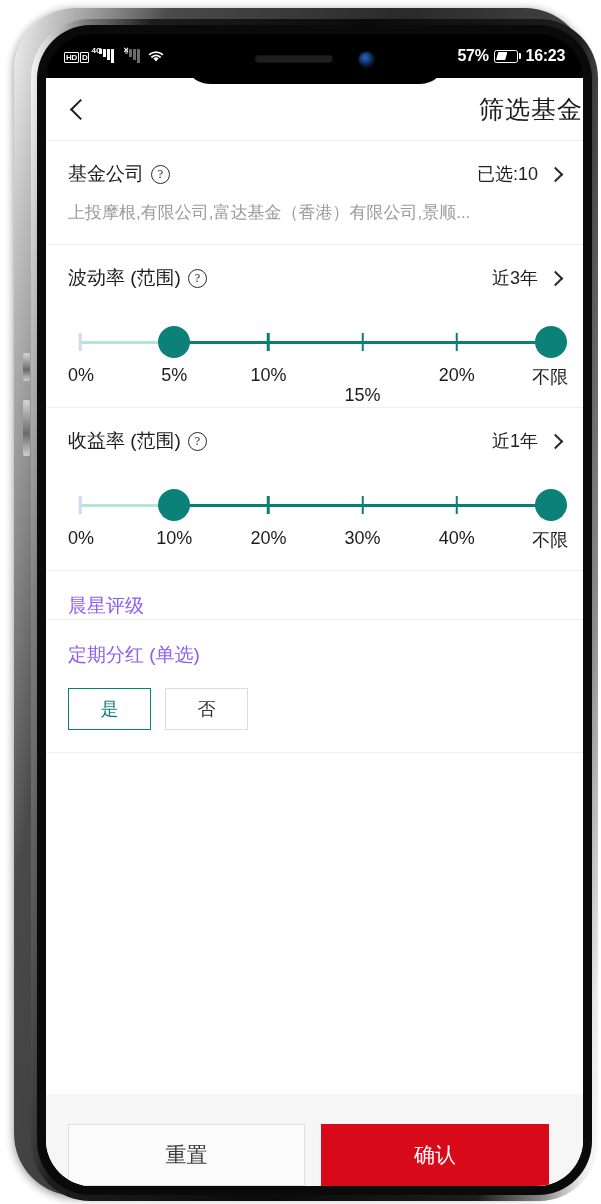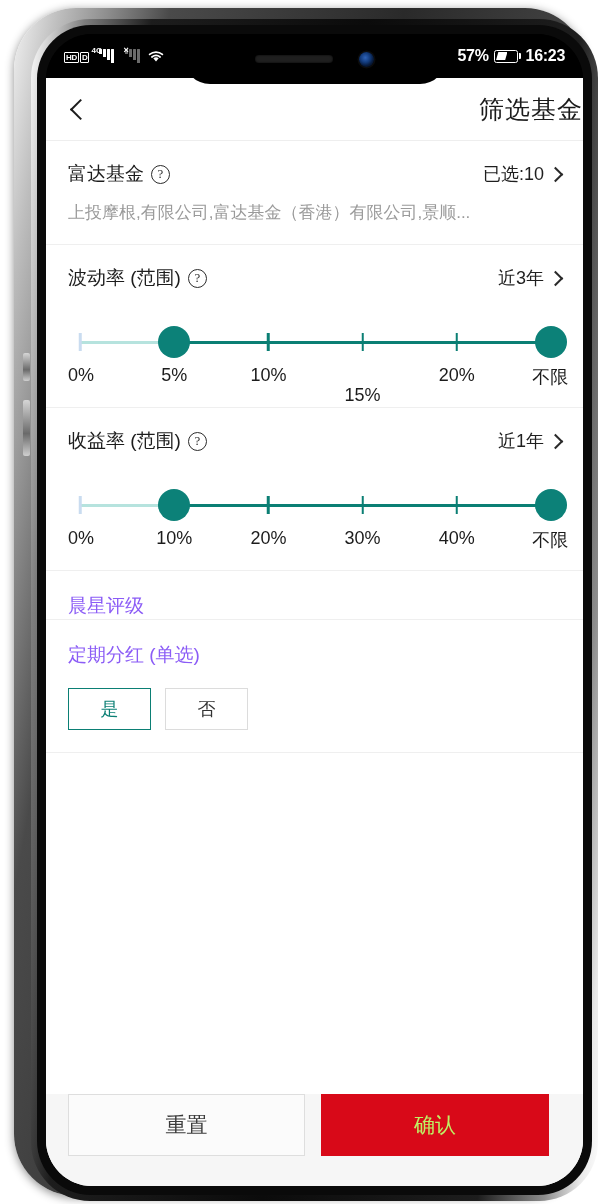--- a/index.html
+++ b/index.html
@@ -154,21 +154,21 @@
   .row-title {
     font-size: 19px; color: #1c1c1c; display: flex; align-items: center; gap: 7px;
   }
   .help-icon {
     width: 19px; height: 19px; border-radius: 50%;
     border: 1.6px solid #2b2b2b; color: #2b2b2b;
     font-size: 13px; line-height: 16px; text-align: center;
     font-family: "Liberation Serif", serif;
   }
   .row-right {
-    margin-left: auto; display: flex; align-items: center; gap: 6px;
+    margin-left: auto; display: flex; align-items: center; gap: 12px;
     font-size: 18px; color: #1f1f1f;
   }
   .chev-right {
     width: 11px; height: 11px;
     border-right: 2.1px solid #2a2a2a; border-top: 2.1px solid #2a2a2a;
     transform: rotate(45deg);
   }
   #fund-company-value {
     font-size: 17px; color: #9a9a9a;
     padding: 14px 0 20px 0;
@@ -238,34 +238,34 @@
     border-left: 1.8px solid #ffffff; border-bottom: 1.8px solid #ffffff;
     transform: rotate(-45deg);
   }
 
   #spacer-fill { flex: 1; background: #ffffff; border-top: 1px solid #efefef; }
 
   
   #bottom-bar {
     flex: none; height: 92px;
     background: #f6f6f6;
-    display: flex; align-items: flex-start;
+    display: flex; align-items: flex-end;
     padding: 0 22px; gap: 16px;
   }
   #reset-button {
     width: 237px; height: 62px;
     background: #fbfbfb; border: 1px solid #dedede;
     display: flex; align-items: center; justify-content: center;
     font-size: 21px; color: #3a3a3a;
   }
   #confirm-button {
     width: 228px; height: 62px;
     background: #d80918;
     display: flex; align-items: center; justify-content: center;
-    font-size: 21px; color: #bef264;
+    font-size: 21px; color: #ffffff;
   }
 </style>
 </head>
 <body>
 
 <div id="phone-frame">
   <div id="phone-bezel-outer"></div>
   <div id="phone-bezel-inner"></div>
 
   <div class="side-btn" id="side-btn-upper"></div>
@@ -325,21 +325,21 @@
           <span class="chev-left"></span>
         </div>
         <div id="page-title">筛选基金</div>
       </div>
 
       <div id="scroll-area">
 
         <div class="section first">
           <div class="row-head">
             <div class="row-title">
-              <span>富达基金</span>
+              <span>基金公司</span>
               <span class="help-icon">?</span>
             </div>
             <div class="row-right">
               <span>已选:10</span>
               <span class="chev-right"></span>
             </div>
           </div>
           <div id="fund-company-value">上投摩根,有限公司,富达基金（香港）有限公司,景顺...</div>
         </div>
 

